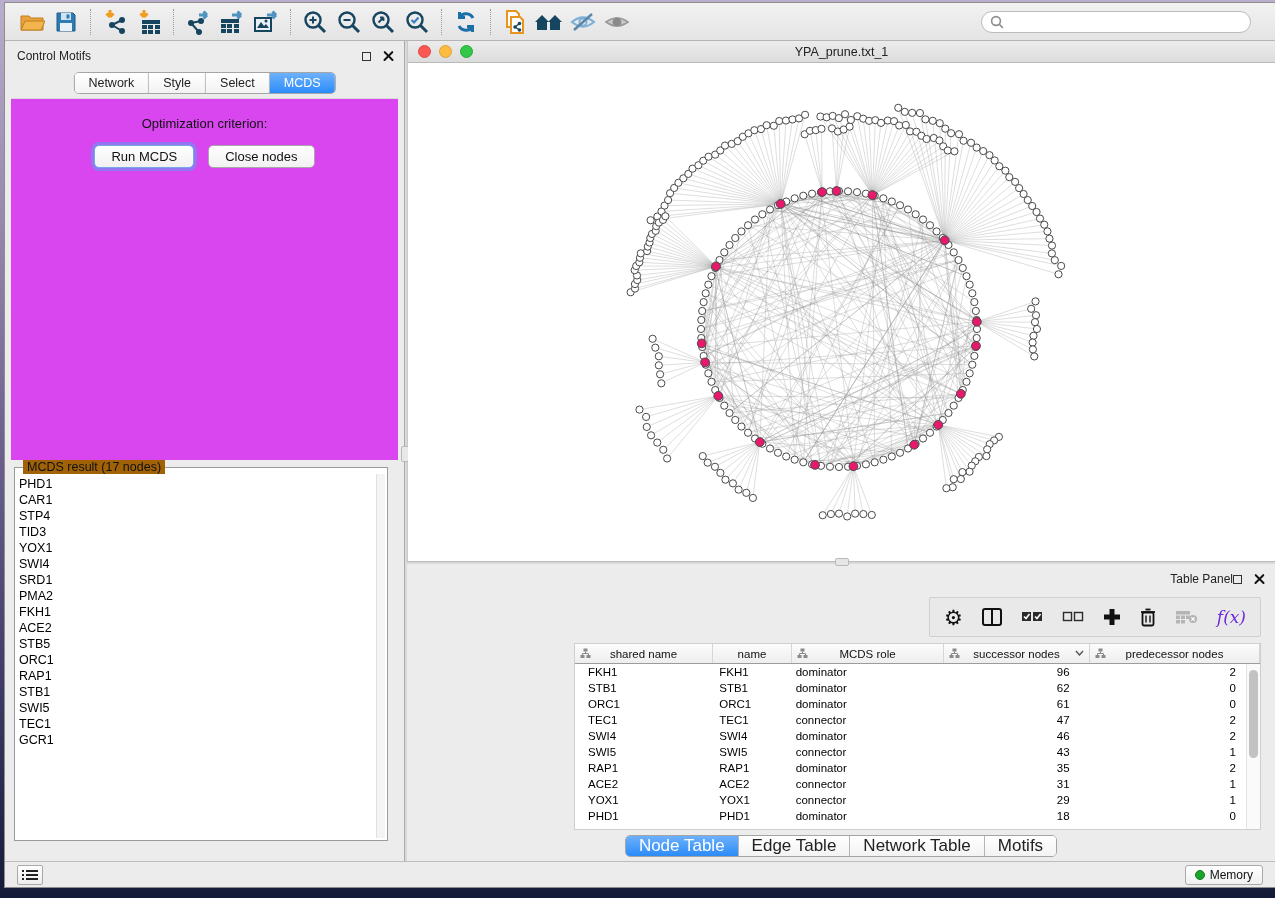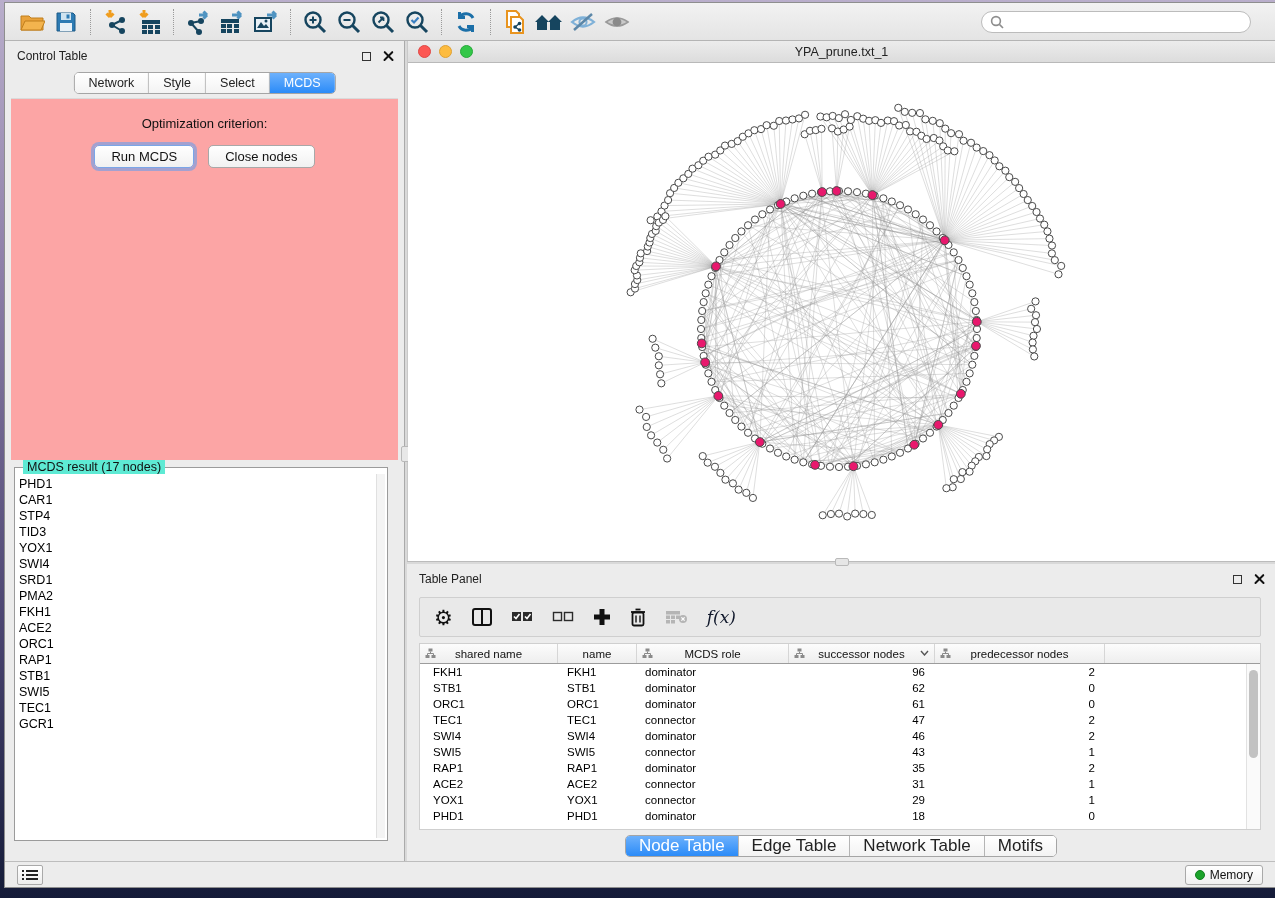--- a/index.html
+++ b/index.html
@@ -39,57 +39,57 @@
 
   .seg { display:flex; border:1px solid #a5a5a5; border-radius:5px; overflow:hidden; background:#ffffff;
     height:22px; font-size:12.5px; }
   .seg .seg-btn { display:flex; align-items:center; justify-content:center; color:#222;
     border-right:1px solid #b5b5b5; background:linear-gradient(#ffffff,#f3f3f3); }
   .seg .seg-btn:last-child { border-right:none; }
   .seg .seg-btn.active { background:linear-gradient(#6db1fc,#2b8bf8); color:#fff; }
   #cp-tabs { position:absolute; top:31px; left:50%; transform:translateX(-50%); }
   #cp-tabs .seg-btn { padding:0 14px; }
 
-  #mcds-body { position:absolute; top:57px; left:6px; right:6px; height:362px; background:#fca5a5; border-top:1px solid #dadada; }
+  #mcds-body { position:absolute; top:57px; left:6px; right:6px; height:362px; background:#d946ef; border-top:1px solid #dadada; }
   .opt-label { text-align:center; font-size:13px; color:#111; margin-top:17px; }
   .dropdown { margin:9px auto 0; width:316px; height:23px; background:#fff; border:1px solid #b2b2b2;
     border-radius:5px; display:flex; align-items:center; position:relative; }
   .dropdown .dd-text { flex:1; text-align:center; font-size:13px; color:#111; padding-right:14px; }
   .dropdown .dd-step { position:absolute; right:-1px; top:-1px; width:20px; height:23px; border-radius:0 5px 5px 0;
     background:linear-gradient(#7cb5fb,#2e7ef2); display:flex; flex-direction:column; align-items:center; justify-content:center; gap:1px; }
   .btn-row { display:flex; justify-content:center; gap:14px; margin-top:14px; }
   .pbtn { height:23px; padding:0 16px; font-size:13px; color:#111; background:linear-gradient(#ffffff,#f1f1f1);
     border:1px solid #a8a8a8; border-radius:5px; display:flex; align-items:center; }
   .pbtn.focused { box-shadow:0 0 0 3px rgba(90,158,244,.55); border-color:#7aa6e8; }
 
   .fieldset { position:absolute; left:9px; right:16px; top:426px; height:374px; border:1px solid #9b9b9b; background:#fff; }
-  .fieldset .legend { position:absolute; top:-8px; left:8px; background:#5eead4; padding:0 4px; font-size:12.5px; color:#111; }
+  .fieldset .legend { position:absolute; top:-8px; left:8px; background:#a16207; padding:0 4px; font-size:12.5px; color:#111; }
   .mcds-list { position:absolute; inset:8px 12px 2px 4px; overflow:hidden; font-size:12.5px; color:#000; }
   .mcds-list .item { height:16px; line-height:16px; }
   .list-scroll { position:absolute; top:6px; bottom:2px; right:2px; width:9px; background:#f4f4f4; border-left:1px solid #e0e0e0; }
 
   
   #right { flex:1 1 auto; display:flex; flex-direction:column; min-width:0; background:#ececec; }
   #net-window { height:520px; flex:0 0 auto; display:flex; flex-direction:column; border-left:1px solid #c9c9c9; }
   .net-title { height:22px; background:linear-gradient(#ececec,#dcdcdc); border-bottom:1px solid #b9b9b9;
     display:flex; align-items:center; position:relative; }
   .lights { display:flex; gap:8px; margin-left:10px; }
   .light { width:13px; height:13px; border-radius:50%; }
   .net-name { position:absolute; left:0; right:0; text-align:center; font-size:12.5px; color:#222; }
   .net-canvas { flex:1; background:#fff; position:relative; overflow:hidden; }
   #h-split { height:3px; background:#d9d9d9; border-top:1px solid #bbb; position:relative; cursor:row-resize; }
   #h-split .grip { position:absolute; left:428px; top:-4px; width:14px; height:8px; background:#e6e6e6;
     border:1px solid #b9b9b9; border-radius:2px; }
 
   
-  #table-panel { flex:1 1 auto; display:flex; flex-direction:column; position:relative; min-height:0; }
+  #table-panel { flex:1 1 auto; display:flex; flex-direction:column; position:relative; min-height:0;align-items:flex-end; }
   #tp-toolbar { margin:7px 14px 0 12px; height:40px; background:#e9e9e9; border:1px solid #cfcfcf; border-radius:2px;
     display:flex; align-items:center; gap:19px; padding:0 14px; flex:0 0 auto; }
   .gear-glyph { font-size:21px; color:#111; line-height:1; }
-  .fx-glyph { font-family:"DejaVu Serif",serif; font-style:italic; font-size:17px; color:#0f172a; }
+  .fx-glyph { font-family:"DejaVu Serif",serif; font-style:italic; font-size:17px; color:#6d28d9; }
   #node-table { margin:6px 14px 0 12px; background:#fff; border:1px solid #cfcfcf; flex:1 1 auto; min-height:0;
     position:relative; overflow:hidden; }
   .thead { display:flex; height:20px; background:linear-gradient(#fcfcfc,#eeeeee); border-bottom:1px solid #9c9c9c;
     font-size:11.5px; color:#111; }
   .th { position:relative; display:flex; align-items:center; justify-content:center; border-right:1px solid #d6d6d6; }
   .th .h-ico { position:absolute; left:5px; top:4px; }
   .th .sort-ico { position:absolute; right:5px; top:6px; }
   .c-shared{width:138px;} .c-name{width:79px;} .c-role{width:152px;} .c-succ{width:146px;} .c-pred{width:170px;}
   .c-fill{flex:1; border-right:none;}
   .tbody { position:absolute; top:20px; left:0; right:14px; bottom:0; overflow:hidden; }
@@ -264,21 +264,21 @@
             <line x1="9.4" y1="9.4" x2="13" y2="13" stroke="#8e8e8e" stroke-width="1.6"></line>
           </svg>
       <input type="text" placeholder="" style="">
     </div>
   </div>
 
   <div id="main">
 
     <div id="control-panel">
       <div class="panel-head">
-        <span class="panel-title">Control Table</span>
+        <span class="panel-title">Control Motifs</span>
         <span class="spacer"></span>
         <span class="float-ico"></span>
         <span class="close-ico"></span>
       </div>
       <div class="seg" id="cp-tabs">
         <div class="seg-btn">Network</div>
         <div class="seg-btn">Style</div>
         <div class="seg-btn">Select</div>
         <div class="seg-btn active">MCDS</div>
       </div>
@@ -297,20 +297,21 @@
               <div class="item">PHD1</div>
               <div class="item">CAR1</div>
               <div class="item">STP4</div>
               <div class="item">TID3</div>
               <div class="item">YOX1</div>
               <div class="item">SWI4</div>
               <div class="item">SRD1</div>
               <div class="item">PMA2</div>
               <div class="item">FKH1</div>
               <div class="item">ACE2</div>
+              <div class="item">STB5</div>
               <div class="item">ORC1</div>
               <div class="item">RAP1</div>
               <div class="item">STB1</div>
               <div class="item">SWI5</div>
               <div class="item">TEC1</div>
               <div class="item">GCR1</div>
             </div>
         <div class="list-scroll"></div>
       </div>
     </div>

